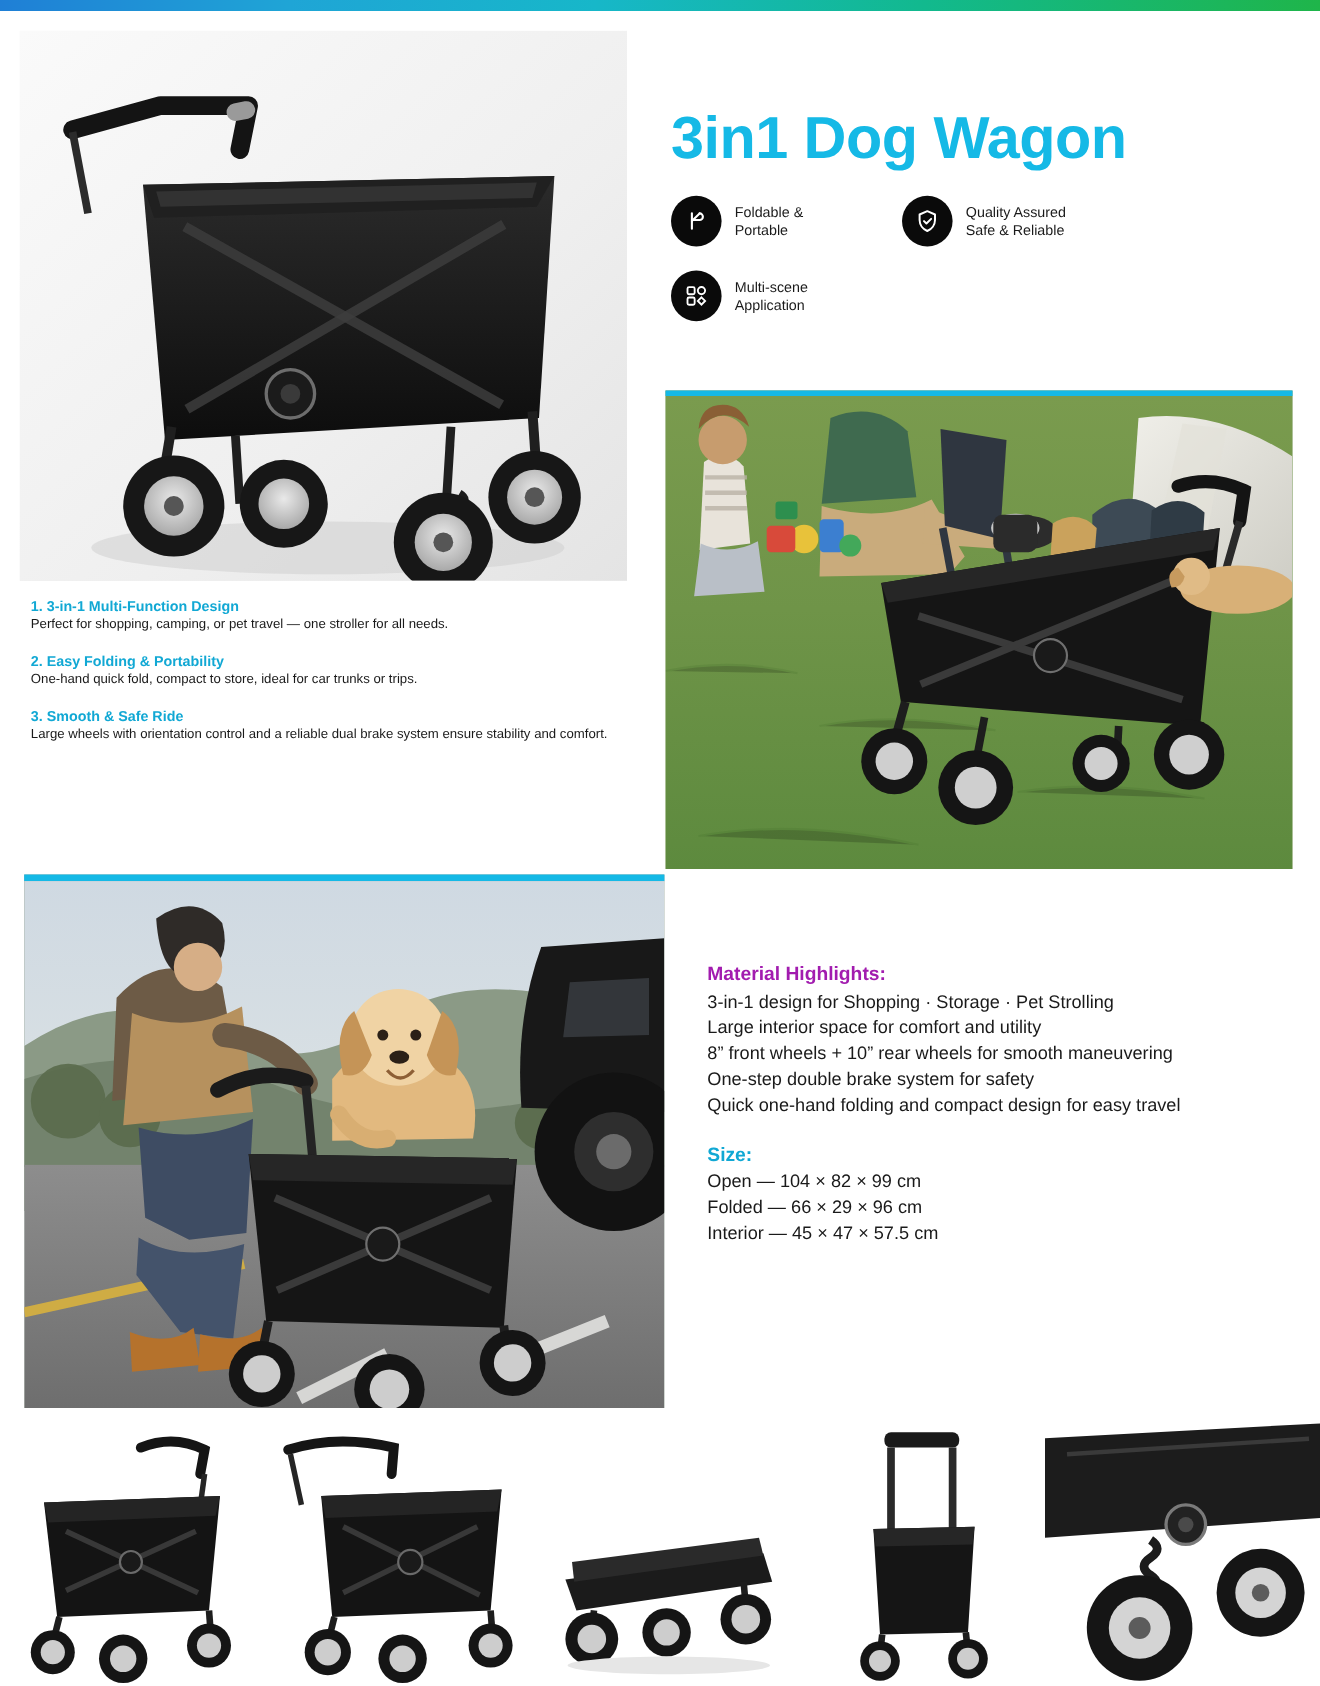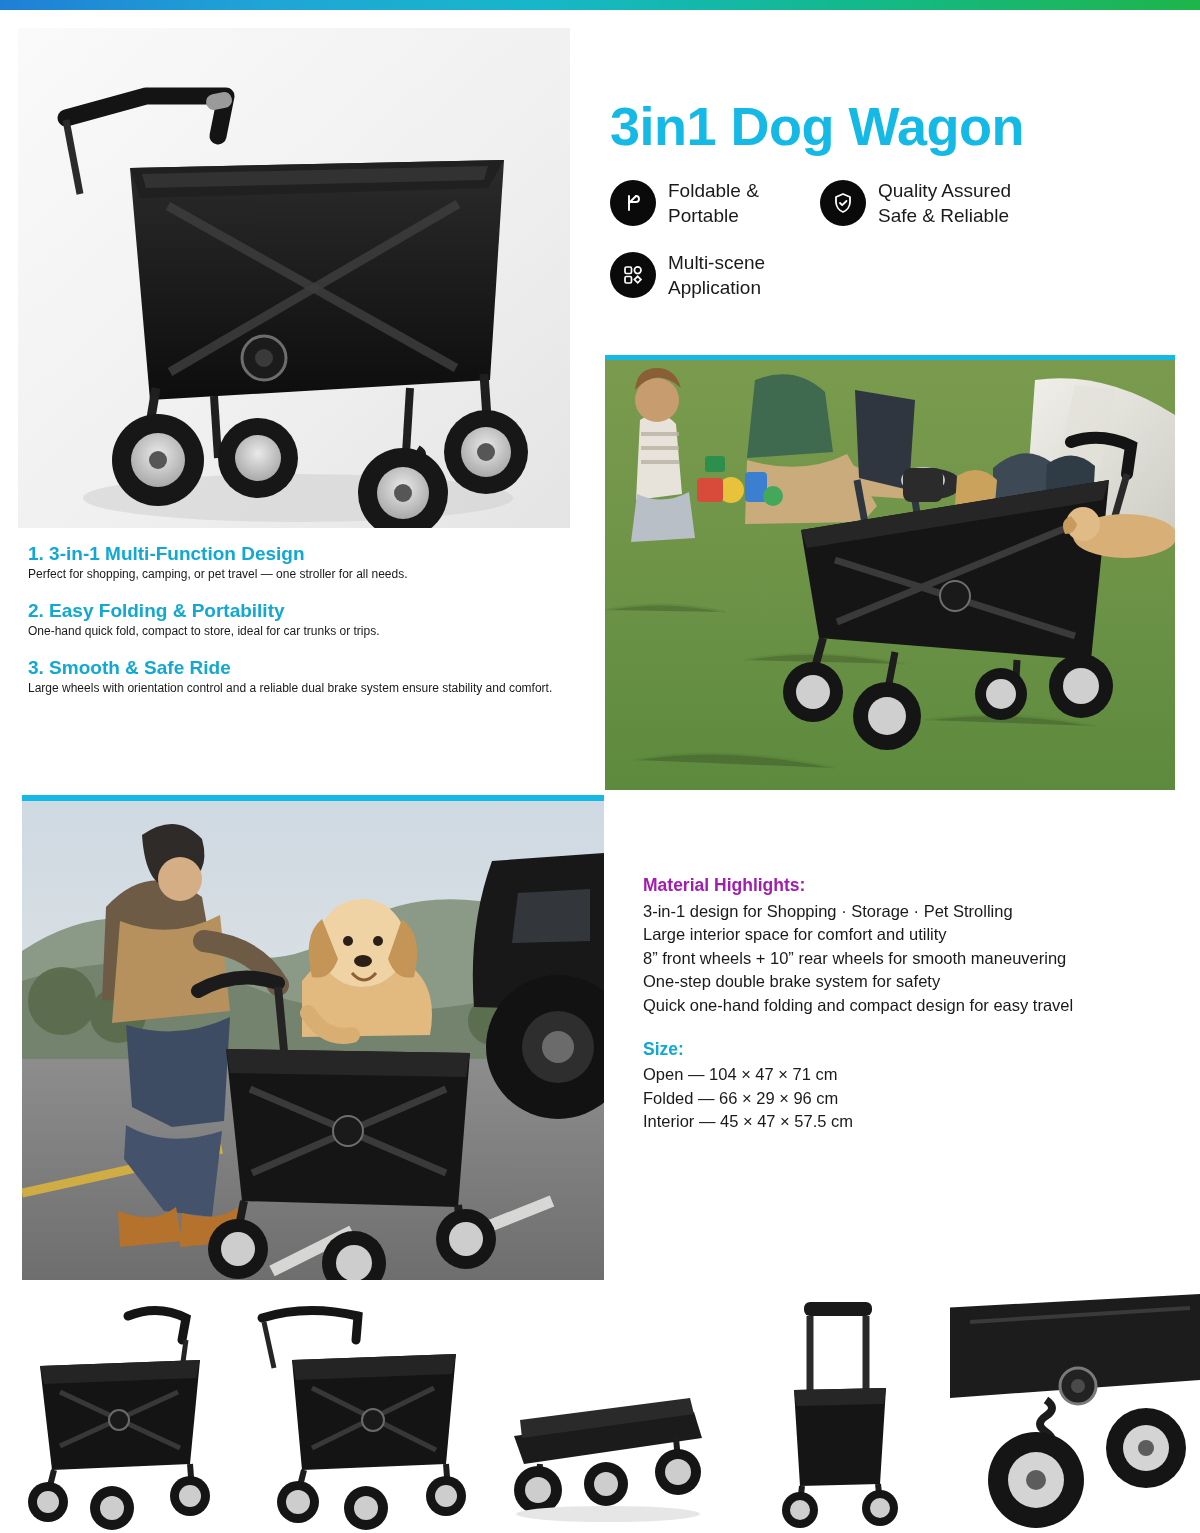--- a/index.html
+++ b/index.html
@@ -60,35 +60,35 @@
     border-radius: 50%;
     background: #0a0a0a;
     color: #fff;
     display: flex;
     align-items: center;
     justify-content: center;
     flex: 0 0 46px;
   }
   .badge-text {
     margin-left: 12px;
-    font-size: 19px;
+    font-size: 13px;
     line-height: 1.32;
     color: #1a1a1a;
   }
 
   
   .features {
     position: absolute;
     left: 28px; top: 543px;
     width: 545px;
   }
   .feat { margin-bottom: 17px; }
   .feat-title {
     color: #11a8d4;
-    font-size: 19px;
+    font-size: 13px;
     font-weight: bold;
     margin: 0 0 2px 0;
   }
   .feat-body {
     font-size: 12px;
     line-height: 1.32;
     margin: 0;
     color: #1a1a1a;
   }
 
@@ -464,21 +464,21 @@
 
 <div class="material">
   <p class="mat-head">Material Highlights:</p>
   <p class="mat-line">3-in-1 design for Shopping · Storage · Pet Strolling</p>
   <p class="mat-line">Large interior space for comfort and utility</p>
   <p class="mat-line">8” front wheels + 10” rear wheels for smooth maneuvering</p>
   <p class="mat-line">One-step double brake system for safety</p>
   <p class="mat-line">Quick one-hand folding and compact design for easy travel</p>
 
   <p class="size-head">Size:</p>
-  <p class="mat-line">Open — 104 × 47 × 71 cm</p>
+  <p class="mat-line">Open — 104 × 82 × 99 cm</p>
   <p class="mat-line">Folded — 66 × 29 × 96 cm</p>
   <p class="mat-line">Interior — 45 × 47 × 57.5 cm</p>
 </div>
 
 <div class="strip">
 
   <div class="strip-cell" style="width:240px">
     <svg class="svg-fill" viewBox="0 0 240 245" xmlns="http://www.w3.org/2000/svg">
       <rect width="240" height="245" fill="#ffffff"></rect>
       <path d="M128 28 q30 -12 58 2 l-4 22" stroke="#151515" stroke-width="9" fill="none" stroke-linecap="round"></path>

